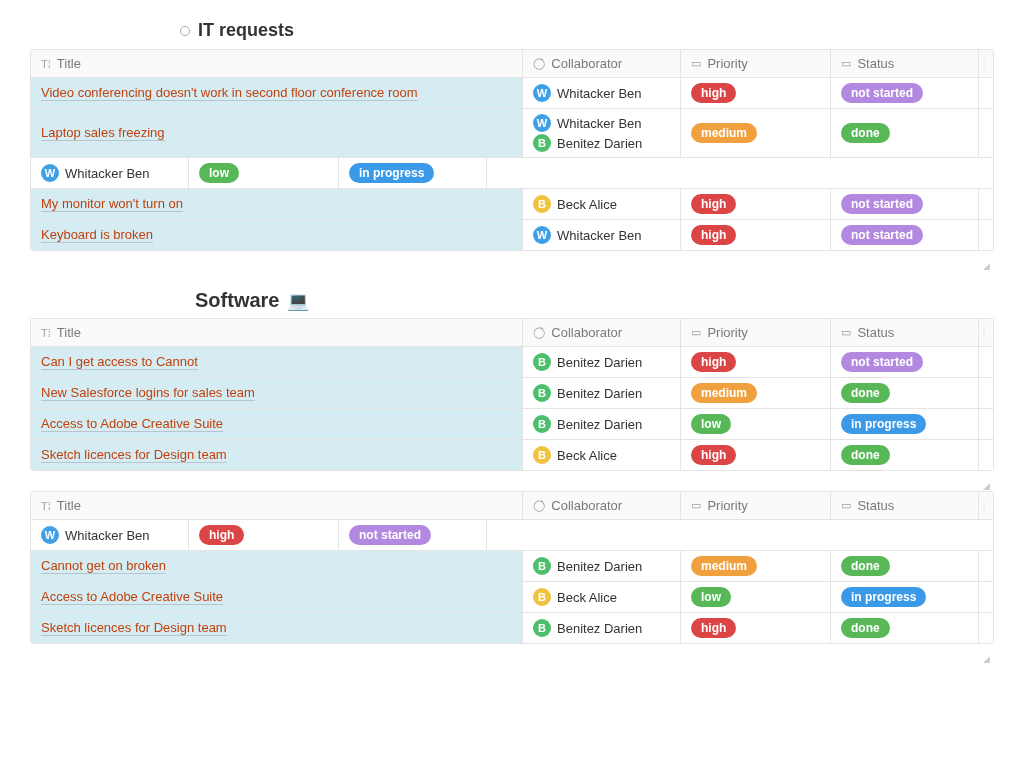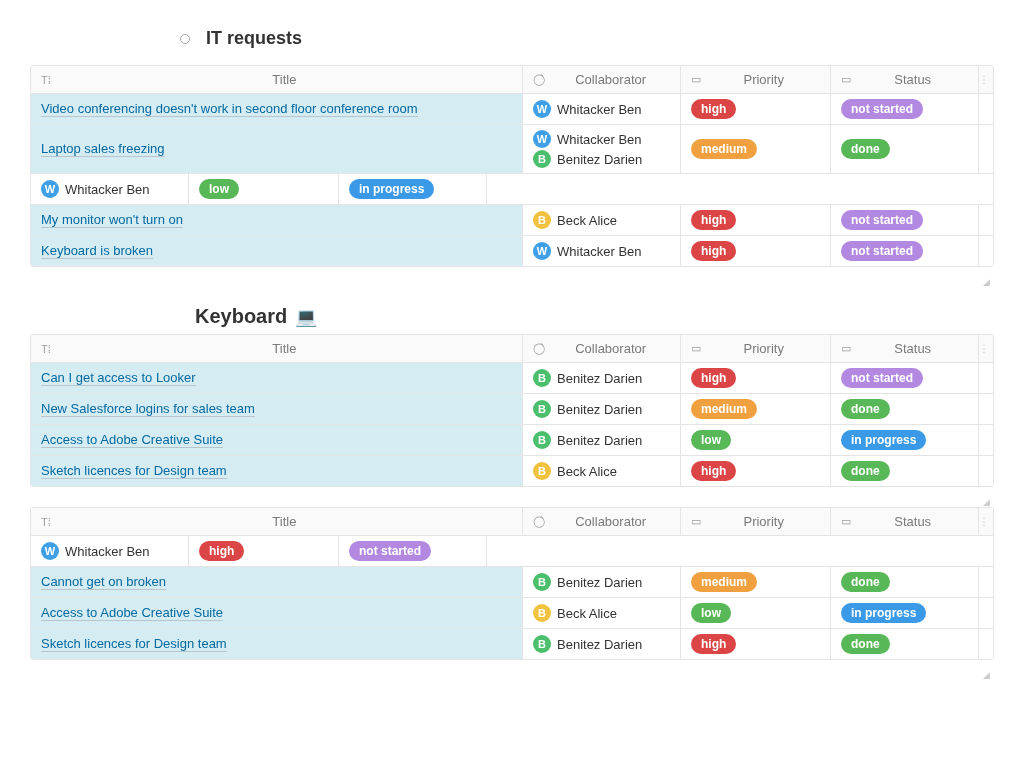--- a/index.html
+++ b/index.html
@@ -20,21 +20,21 @@
   }
   .page-header .circle {
     width: 10px; height: 10px;
     border: 1.5px solid #aaa;
     border-radius: 50%;
     display: inline-block;
   }
   .page-header h1 {
     font-size: 18px;
     font-weight: 700;
-    margin: 8px;
+    margin: 0;
   }
   .section-title {
     display: flex;
     align-items: center;
     gap: 8px;
     margin-left: 165px;
     margin-top: 18px;
     margin-bottom: 6px;
   }
   .section-title h2 {
@@ -70,27 +70,27 @@
     gap: 6px;
     flex-shrink: 0;
   }
   .cell:last-child { border-right: none; }
   .col-title { width: 492px; }
   .col-collab { width: 158px; }
   .col-priority { width: 150px; }
   .col-status { width: 148px; }
   .col-drag { width: 12px; padding: 0; justify-content: center; color: #ccc; font-size: 10px; border-right:none;}
   .header-row .cell { justify-content: flex-start; }
-  .header-label { flex: 1; text-align: center; }
+  .header-label { flex: 1; }
   .header-icon { color: #a0a0a0; font-size: 11px; }
   .title-cell {
     background: #d5ecf3;
   }
   .title-link {
-    color: #0369a1;
+    color: #c2410c;
     font-size: 13px;
     text-decoration: none;
     border-bottom: 1px solid #b8c5cd;
     cursor: pointer;
   }
   .collab-stack {
     display: flex;
     flex-direction: column;
     gap: 2px;
   }
@@ -253,21 +253,21 @@
           <span class="pill" style="background: rgb(219, 69, 69);">high</span>
         </div>
         <div class="cell col-status">
           <span class="pill" style="background: rgb(178, 136, 224);">not started</span>
         </div>
         <div class="cell col-drag"></div>
       </div>
     </div>
     <div class="resize-handle">◢</div>
     <div class="section-title">
-      <h2>Keyboard</h2>
+      <h2>Software</h2>
       <span class="section-emoji">💻</span>
     </div>
     <div class="grid">
       <div class="row header-row">
         <div class="cell col-title">
           <span class="header-icon">T⁞</span>
           <span class="header-label">Title</span>
         </div>
         <div class="cell col-collab">
           <span class="header-icon">◯̀</span>
@@ -278,21 +278,21 @@
           <span class="header-label">Priority</span>
         </div>
         <div class="cell col-status">
           <span class="header-icon">▭</span>
           <span class="header-label">Status</span>
         </div>
         <div class="cell col-drag">⋮</div>
       </div>
       <div class="row">
         <div class="cell col-title title-cell">
-          <a class="title-link">Can I get access to Looker</a>
+          <a class="title-link">Can I get access to Cannot</a>
         </div>
         <div class="cell col-collab">
           <div class="collab-stack">
             <div class="collab-chip">
               <span class="avatar" style="background: rgb(75, 191, 107);">B</span>
               <span>Benitez Darien</span>
             </div>
           </div>
         </div>
         <div class="cell col-priority">

